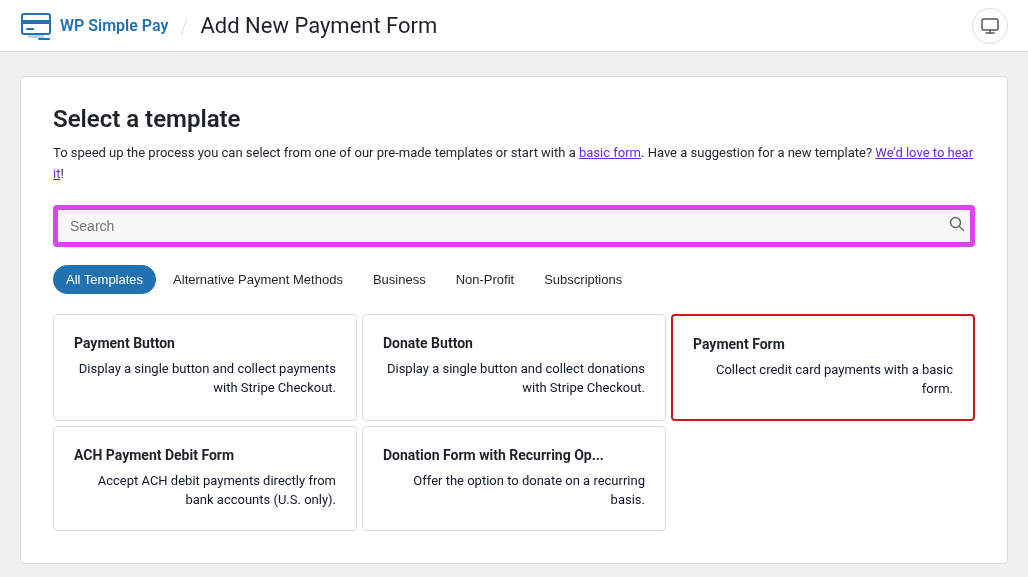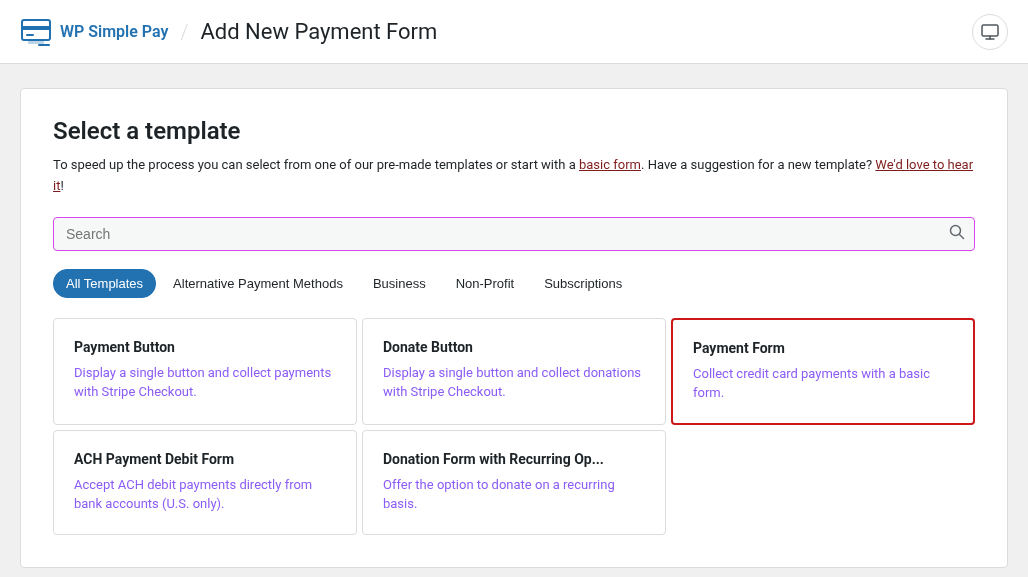--- a/index.html
+++ b/index.html
@@ -11,21 +11,21 @@
       width: 1028px;
       min-height: 577px;
     }
 
     
     .top-bar {
       display: flex;
       align-items: center;
       background: #fff;
       padding: 0 20px;
-      height: 64px;
+      height: 52px;
       border-bottom: 1px solid #dcdcde;
     }
     .top-bar-logo {
       display: flex;
       align-items: center;
       gap: 8px;
       color: #2271b1;
       font-size: 16px;
       font-weight: 600;
     }
@@ -80,34 +80,34 @@
       margin-bottom: 10px;
     }
 
     .panel-description {
       font-size: 13px;
       color: #1d2327;
       line-height: 1.6;
       margin-bottom: 20px;
     }
     .panel-description a {
-      color: #7f1d1d;
+      color: #6d28d9;
       text-decoration: underline;
       cursor: pointer;
     }
 
     
     .search-wrapper {
       position: relative;
       margin-bottom: 18px;
     }
     .search-input {
       width: 100%;
       padding: 8px 36px 8px 12px;
-      border: 1px solid #d946ef;
+      border: 5px solid #d946ef;
       border-radius: 4px;
       font-size: 14px;
       color: #50575e;
       background: #f6f7f7;
       outline: none;
     }
     .search-icon-wrap {
       position: absolute;
       right: 10px;
       top: 50%;
@@ -158,22 +158,23 @@
     }
 
     .template-card-title {
       font-size: 14px;
       font-weight: 700;
       color: #1d2327;
       margin-bottom: 8px;
     }
     .template-card-desc {
       font-size: 13px;
-      color: #8b5cf6;
+      color: #0f172a;
       line-height: 1.5;
+      text-align: right;
     }
   </style>
 </head>
 <body>
 
 <div class="top-bar">
   <div class="top-bar-logo">
     <svg class="logo-icon" viewBox="0 0 32 28" fill="none" xmlns="http://www.w3.org/2000/svg">
       <rect x="2" y="2" width="28" height="20" rx="2" stroke="#2271b1" stroke-width="2" fill="none"></rect>
       <rect x="2" y="8" width="28" height="4" fill="#2271b1"></rect>

